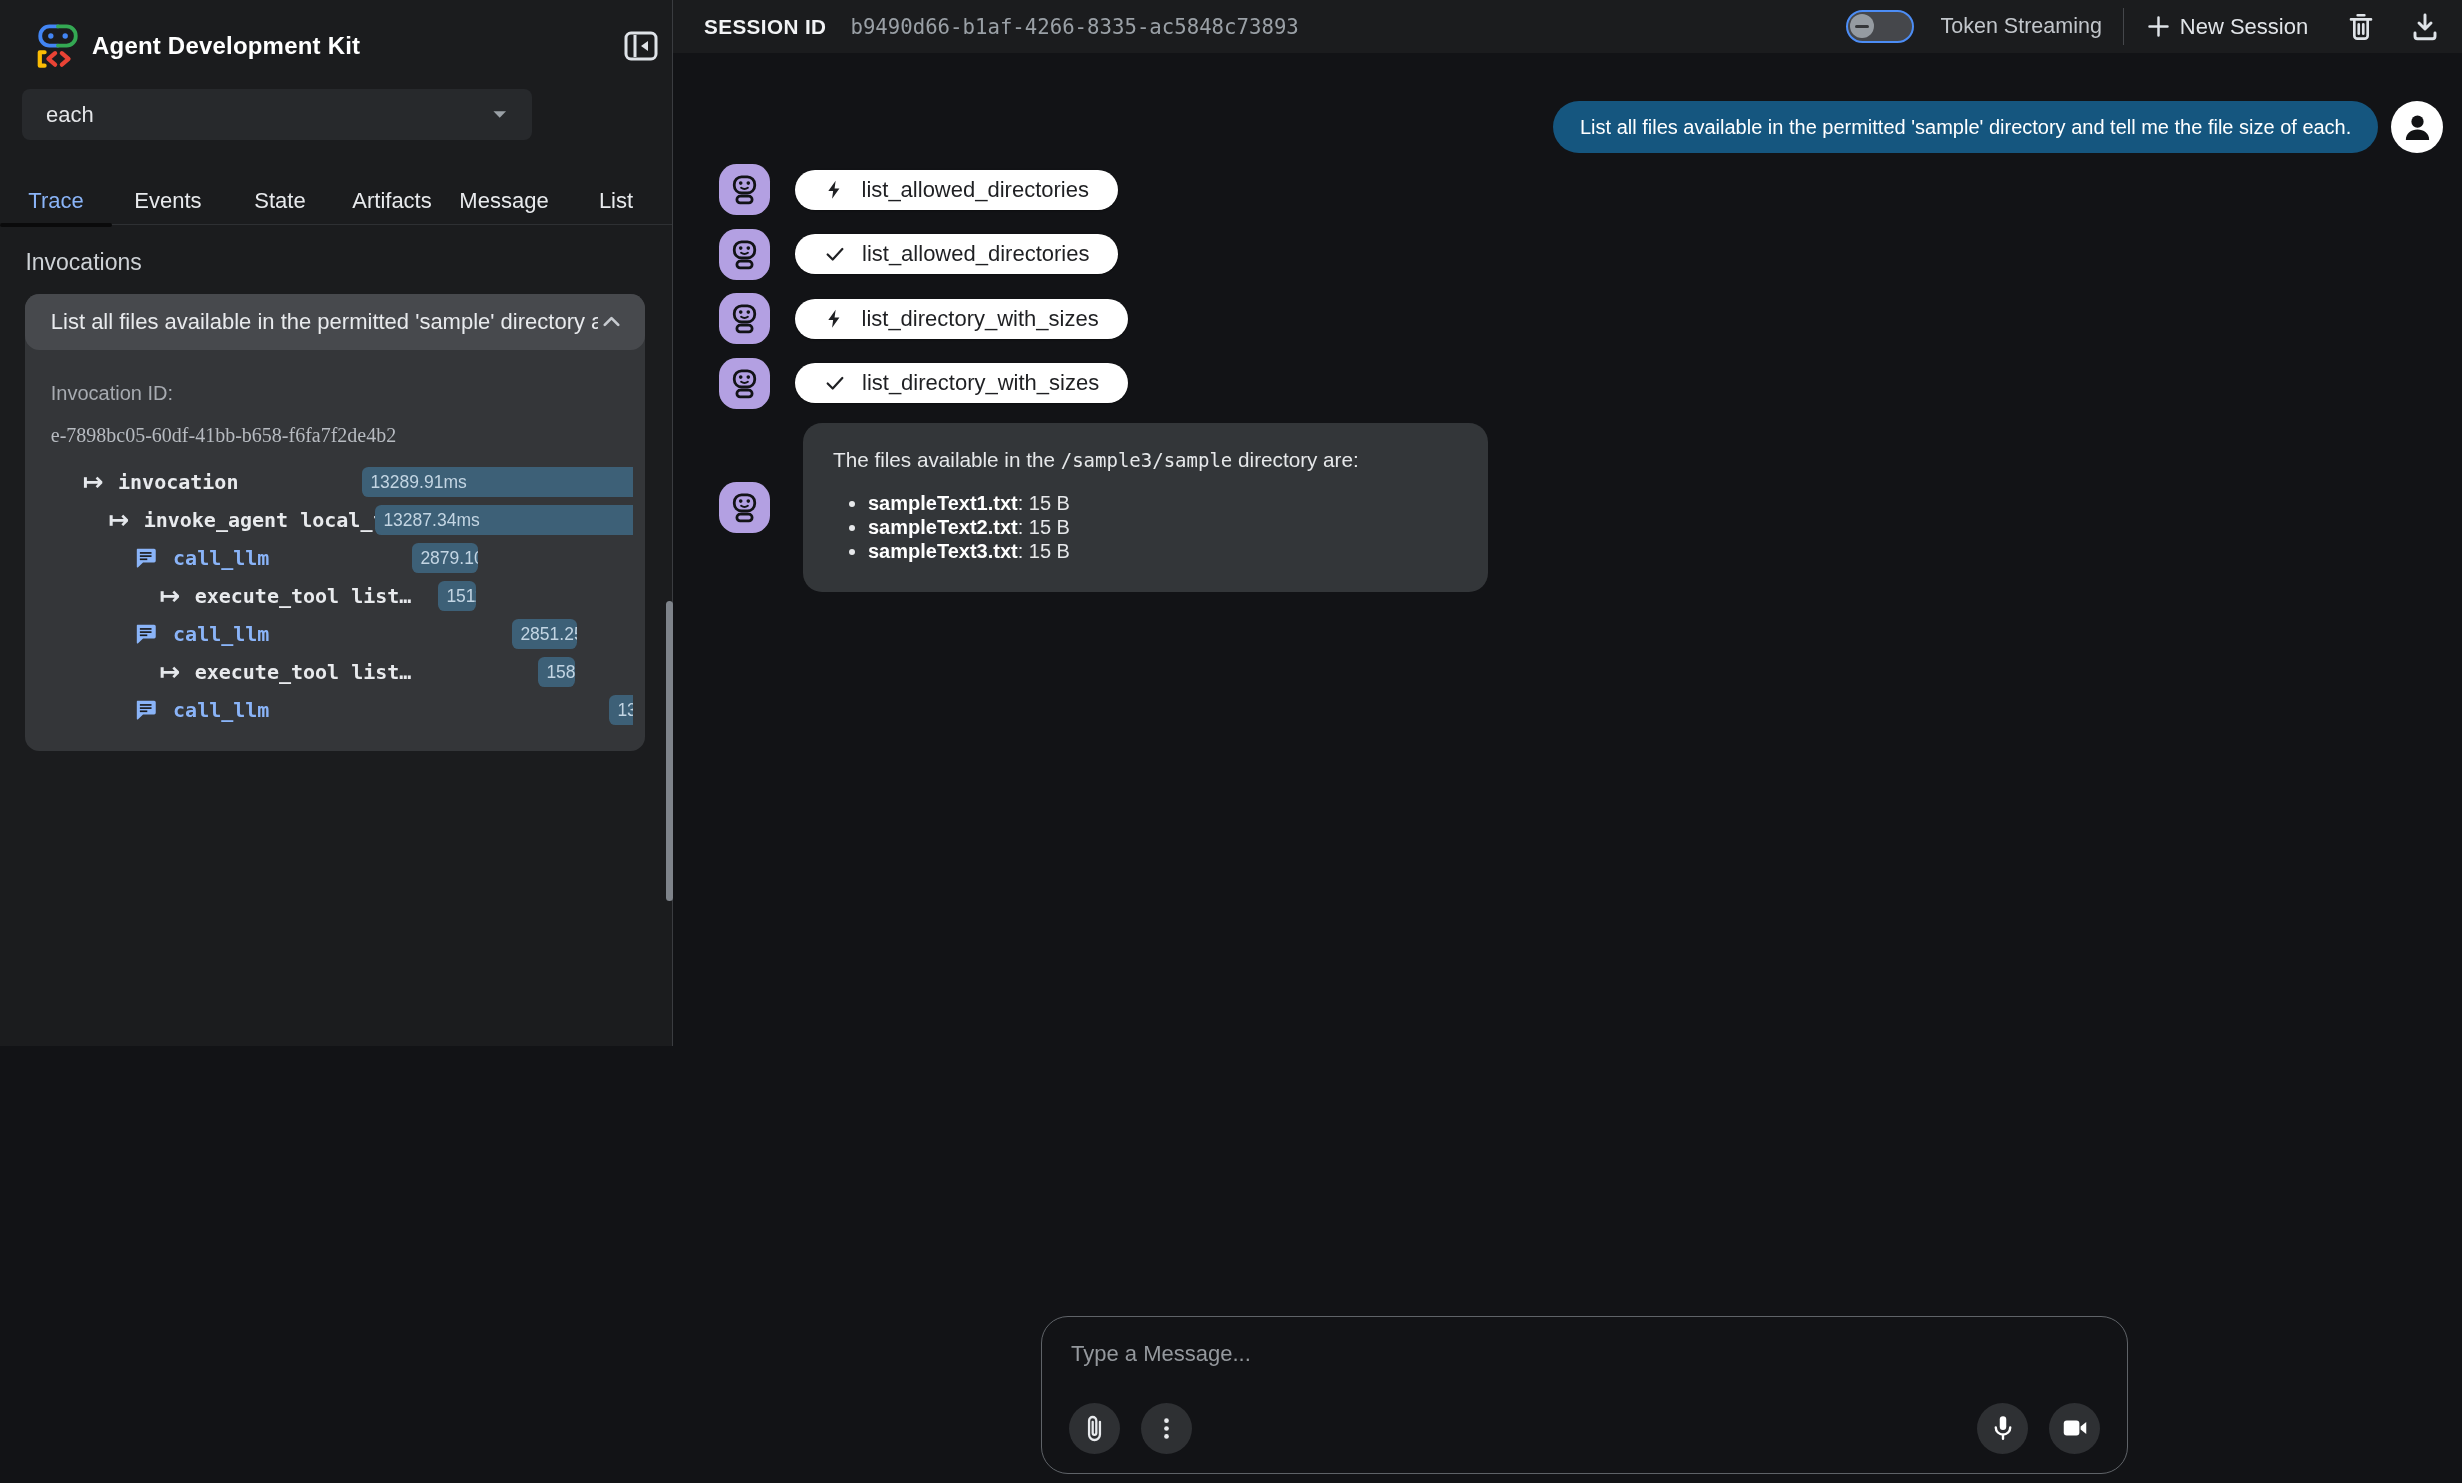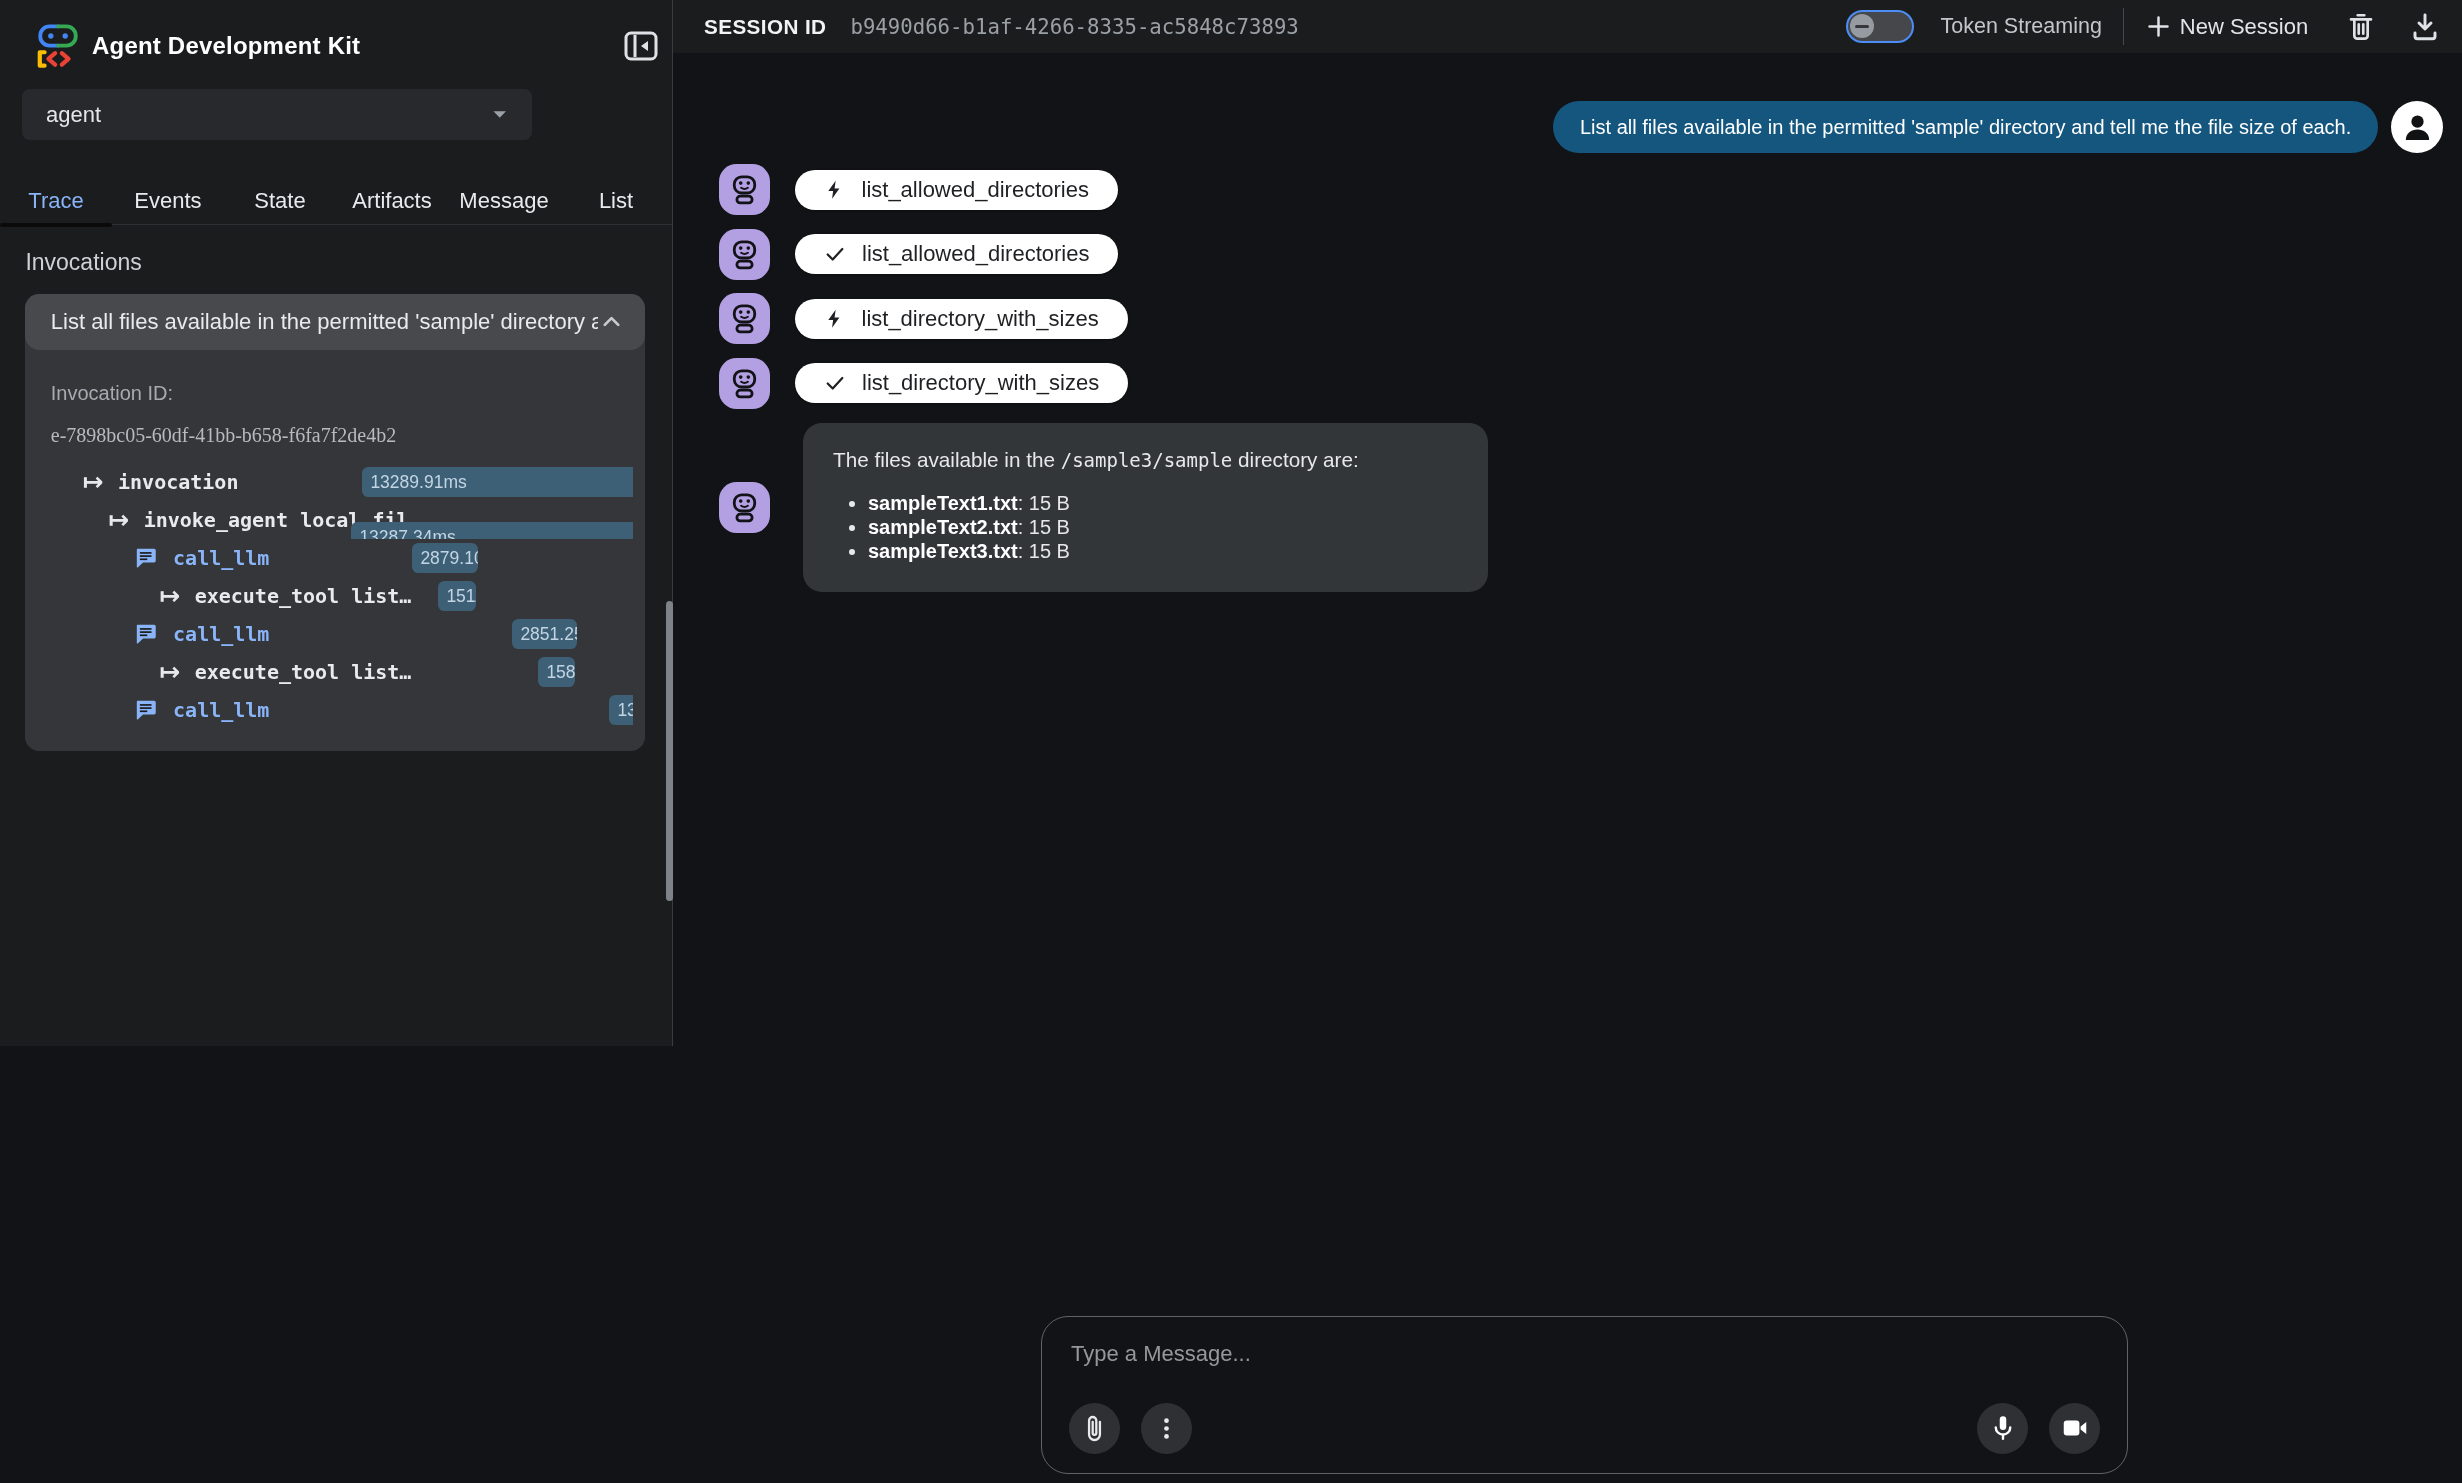--- a/index.html
+++ b/index.html
@@ -108,21 +108,21 @@
     <span class="collapse-btn">
       <svg width="40" height="40" viewBox="0 0 40 40">
         <rect x="5" y="7" width="30" height="26" rx="5" fill="none" stroke="#dfe3e8" stroke-width="3"></rect>
         <line x1="14" y1="9" x2="14" y2="31" stroke="#dfe3e8" stroke-width="3"></line>
         <path d="M27 15 l-7 5 7 5 z" fill="#dfe3e8"></path>
       </svg>
     </span>
   </div>
 
   <div class="agent-select">
-    <span class="val">agent</span>
+    <span class="val">each</span>
     <svg class="caret" width="17.5" height="11" viewBox="0 0 22 14">
       <path d="M3 3 l8 8 8-8 z" fill="#9aa0a6"></path>
     </svg>
   </div>
 
   <div class="tabs">
 
   <div class="tab active">
         <span>Trace</span>
       </div>
@@ -167,21 +167,21 @@
             <span class="t-label">invocation</span>
             <span class="t-bar" style="left: 286px; width: 288px;">
               <span>13289.91ms</span>
             </span>
           </div>
           <div class="trace-row">
             <span class="t-indent" style="width: 32px;"></span>
             <span class="t-icon arrow">↦</span>
 
             <span class="t-label">invoke_agent local_fil…</span>
-            <span class="t-bar" style="left: 275px; width: 291px; margin-top: 17px;">
+            <span class="t-bar" style="left: 299px; width: 291px;">
               <span>13287.34ms</span>
             </span>
           </div>
           <div class="trace-row blue">
             <span class="t-indent" style="width: 57px;"></span>
 
             <span class="t-icon">
               <svg width="25.4" height="25.4" viewBox="0 0 24 24">
                 <path d="M4 3.5 h16 a1.5 1.5 0 0 1 1.5 1.5 v10 a1.5 1.5 0 0 1 -1.5 1.5 H9.5 L4.8 21 a0.7 0.7 0 0 1 -1.2-.5 V5 A1.5 1.5 0 0 1 4 3.5 z" fill="#8ab4f8"></path>
                 <line x1="6.5" y1="7.5" x2="17.5" y2="7.5" stroke="#1b1c1e" stroke-width="1.6"></line>

